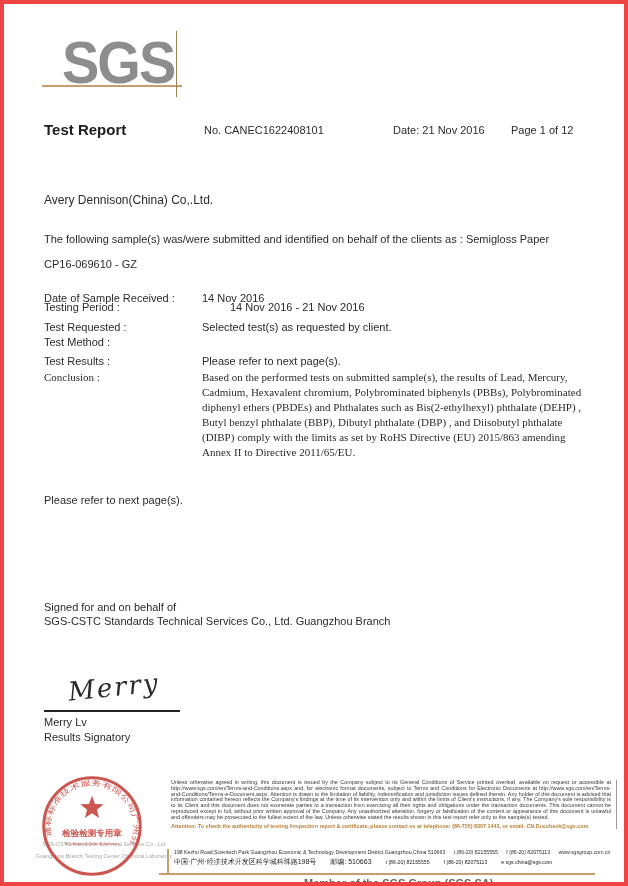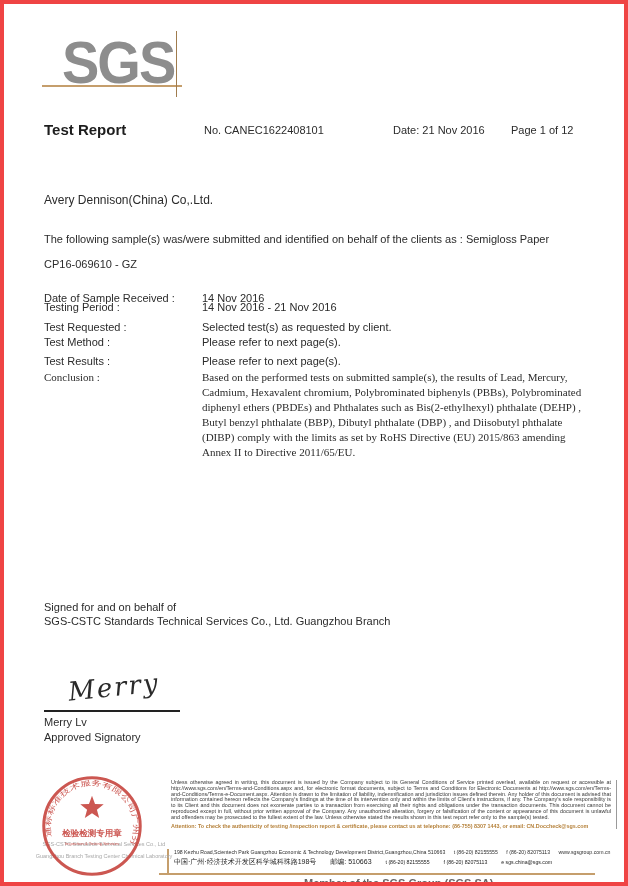--- a/index.html
+++ b/index.html
@@ -47,23 +47,23 @@
   
   .intro { position: absolute; left: 40px; top: 229px; font-size: 11px; width: 560px; }
 
   
   .fields { position: absolute; left: 40px; top: 253px; width: 552px; }
   .frow { position: absolute; left: 0; display: flex; font-size: 11px; line-height: 15px; }
   .frow .lbl { width: 158px; flex: 0 0 158px; }
   .frow .val { width: 392px; }
   .frow-0 { top: 0; }
   .frow-1 { top: 34px; align-items: flex-end; }
-  .frow-2 { top: 43px; }
+  .frow-2 { top: 43px; gap: 28px; }
   .frow-3 { top: 63px; }
-  .frow-4 { top: 78px; }
+  .frow-4 { top: 78px; flex-direction: column; }
   .frow-5 { top: 97px; }
   .frow-6 { top: 113px; font-family: Liberation Serif, serif; }
 
   
   .signed-for  { position: absolute; left: 40px; top: 597px; font-size: 11px; }
   .signed-co   { position: absolute; left: 40px; top: 611px; font-size: 11px; }
   .handwriting {
     position: absolute; left: 64px; top: 668px;
     font-family: "DejaVu Serif", serif; font-style: italic;
     font-size: 26px; color: #2a2a2a;
@@ -155,21 +155,21 @@
       <span class="lbl">Conclusion :</span>
       <span class="val">Based on the performed tests on submitted sample(s), the results of Lead, Mercury, Cadmium, Hexavalent chromium, Polybrominated biphenyls (PBBs), Polybrominated diphenyl ethers (PBDEs) and Phthalates such as Bis(2-ethylhexyl) phthalate (DEHP) , Butyl benzyl phthalate (BBP), Dibutyl phthalate (DBP) , and Diisobutyl phthalate (DIBP) comply with the limits as set by RoHS Directive (EU) 2015/863 amending Annex II to Directive 2011/65/EU.</span>
     </div>
   </div>
 
   <div class="signed-for">Signed for and on behalf of</div>
   <div class="signed-co">SGS-CSTC Standards Technical Services Co., Ltd. Guangzhou Branch</div>
   <div class="handwriting">Merry</div>
   <div class="sig-line"></div>
   <div class="sig-name">Merry Lv</div>
-  <div class="sig-role">Approved Signatory</div>
+  <div class="sig-role">Results Signatory</div>
 
   <div class="stamp-caption c1">SGS-CSTC Standards Technical Services Co., Ltd</div>
   <div class="stamp-caption c2">Guangzhou Branch Testing Center Chemical Laboratory</div>
   <svg class="stamp" viewBox="0 0 110 110" aria-hidden="true">
     <circle cx="55" cy="55" r="51" fill="none" stroke="#c5403a" stroke-width="3.2"></circle>
     <defs>
       <path id="rimPath" d="M 14 72 A 44 44 0 1 1 96 72" fill="none"></path>
     </defs>
     <text class="stamp-svg-text" font-size="7.2" fill="#c5403a">
       <textPath href="#rimPath" startOffset="6" textLength="190" lengthAdjust="spacingAndGlyphs">通标标准技术服务有限公司广州分公司</textPath>

